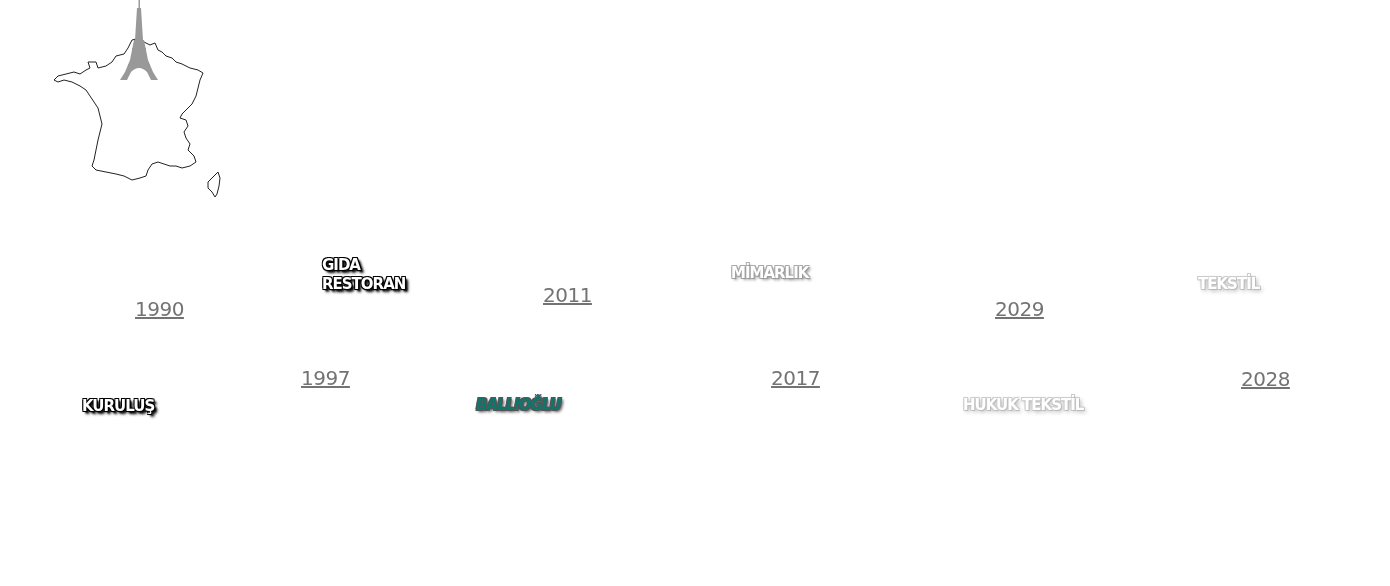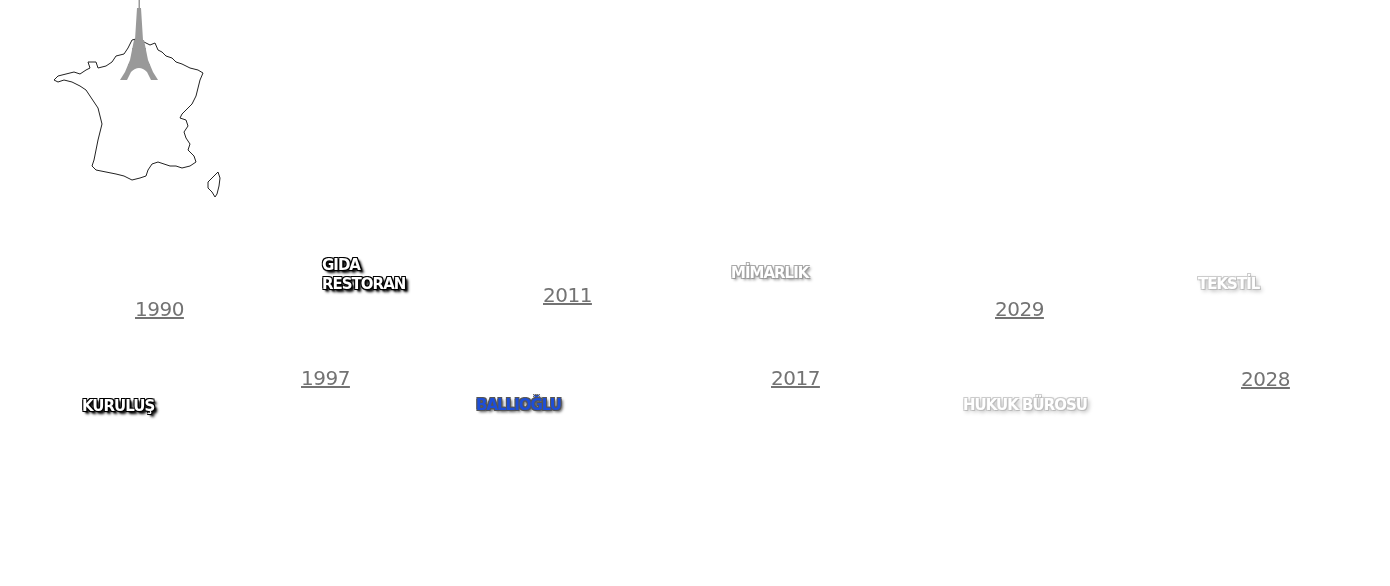--- a/index.html
+++ b/index.html
@@ -1,21 +1,21 @@
 <!DOCTYPE html>
 <html><head>
   <meta charset="utf-8">
   <style>
     html, body { margin: 0; padding: 0; background: #ffffff; }
     body { width: 1390px; height: 586px; position: relative; overflow: hidden; font-family: "DejaVu Sans", sans-serif; }
     .map { position: absolute; left: 40px; top: 0; width: 200px; height: 210px; }
     .year { position: absolute; font-family: "DejaVu Sans", sans-serif; font-size: 20px; color: #737373; letter-spacing: -0.5px; text-decoration: underline; }
     .label { position: absolute; font-family: "DejaVu Sans", sans-serif; font-weight: bold; font-size: 15px; line-height: 19px; letter-spacing: -1px; white-space: pre; }
     .l-dark { color: #ffffff; text-shadow: 1px 1px 0 #000, -1px -1px 0 #000, 1px -1px 0 #000, -1px 1px 0 #000, 2px 2px 2px #000, 3px 3px 3px #000; }
-    .l-mid { color: #1d4ed8; text-shadow: 1px 1px 0 #555, -1px -1px 0 #555, 1px -1px 0 #555, -1px 1px 0 #555, 2px 2px 3px #444; }
+    .l-mid { color: #0f766e; text-shadow: 1px 1px 0 #555, -1px -1px 0 #555, 1px -1px 0 #555, -1px 1px 0 #555, 2px 2px 3px #444; font-style: italic; }
     .l-light { color: #ffffff; text-shadow: 1px 1px 0 #999, -1px -1px 0 #aaa, 1px -1px 0 #aaa, -1px 1px 0 #aaa, 2px 2px 3px #888; }
     .l-faint { color: #ffffff; text-shadow: 1px 1px 0 #bbb, -1px -1px 0 #ccc, 1px -1px 0 #ccc, -1px 1px 0 #ccc, 2px 2px 4px #aaa; }
   </style>
 </head>
 <body>
 
 <div class="map">
   <svg width="200" height="210" viewBox="0 0 200 210">
     <path d="M 92 40 L 100 38 L 104 42 L 110 45 L 115 43 L 118 50 L 122 52 L 126 56 L 132 58 L 136 62 L 142 64 L 150 68 L 158 70 L 163 73 L 160 80 L 158 88 L 156 96 L 152 104 L 146 110 L 142 114 L 140 118 L 146 120 L 148 126 L 144 132 L 146 138 L 150 144 L 148 150 L 154 156 L 156 162 L 150 166 L 142 168 L 136 166 L 130 166 L 124 164 L 118 162 L 112 164 L 108 170 L 106 176 L 100 178 L 92 180 L 84 176 L 76 174 L 66 172 L 56 170 L 52 166 L 54 160 L 56 150 L 58 140 L 60 132 L 62 124 L 60 116 L 58 108 L 54 102 L 50 96 L 46 90 L 40 86 L 32 82 L 24 80 L 18 82 L 14 80 L 18 76 L 26 74 L 34 72 L 40 74 L 46 70 L 50 68 L 48 62 L 56 62 L 58 68 L 66 66 L 72 62 L 76 56 L 84 54 L 88 48 Z" fill="none" stroke="#222" stroke-width="1" stroke-linejoin="round"></path>
     <path d="M 178 172 L 180 178 L 179 186 L 177 194 L 175 197 L 172 192 L 168 188 L 168 182 L 172 178 Z" fill="none" stroke="#222" stroke-width="1"></path>
@@ -34,14 +34,14 @@
 <div class="year" style="left:543px; top:283px;">2011</div>
 <div class="year" style="left:771px; top:366px;">2017</div>
 <div class="year" style="left:995px; top:297px;">2029</div>
 <div class="year" style="left:1241px; top:367px;">2028</div>
 
 <div class="label l-dark" style="left:82px; top:397px;">KURULUŞ</div>
 <div class="label l-dark" style="left:322px; top:256px;">GIDA
 RESTORAN</div>
 <div class="label l-mid" style="left:476px; top:396px;">BALLIOĞLU</div>
 <div class="label l-light" style="left:731px; top:264px;">MİMARLIK</div>
-<div class="label l-faint" style="left:963px; top:396px;">HUKUK BÜROSU</div>
+<div class="label l-faint" style="left:963px; top:396px;">HUKUK TEKSTİL</div>
 <div class="label l-faint" style="left:1198px; top:275px;">TEKSTİL</div>
 
 </body></html>

